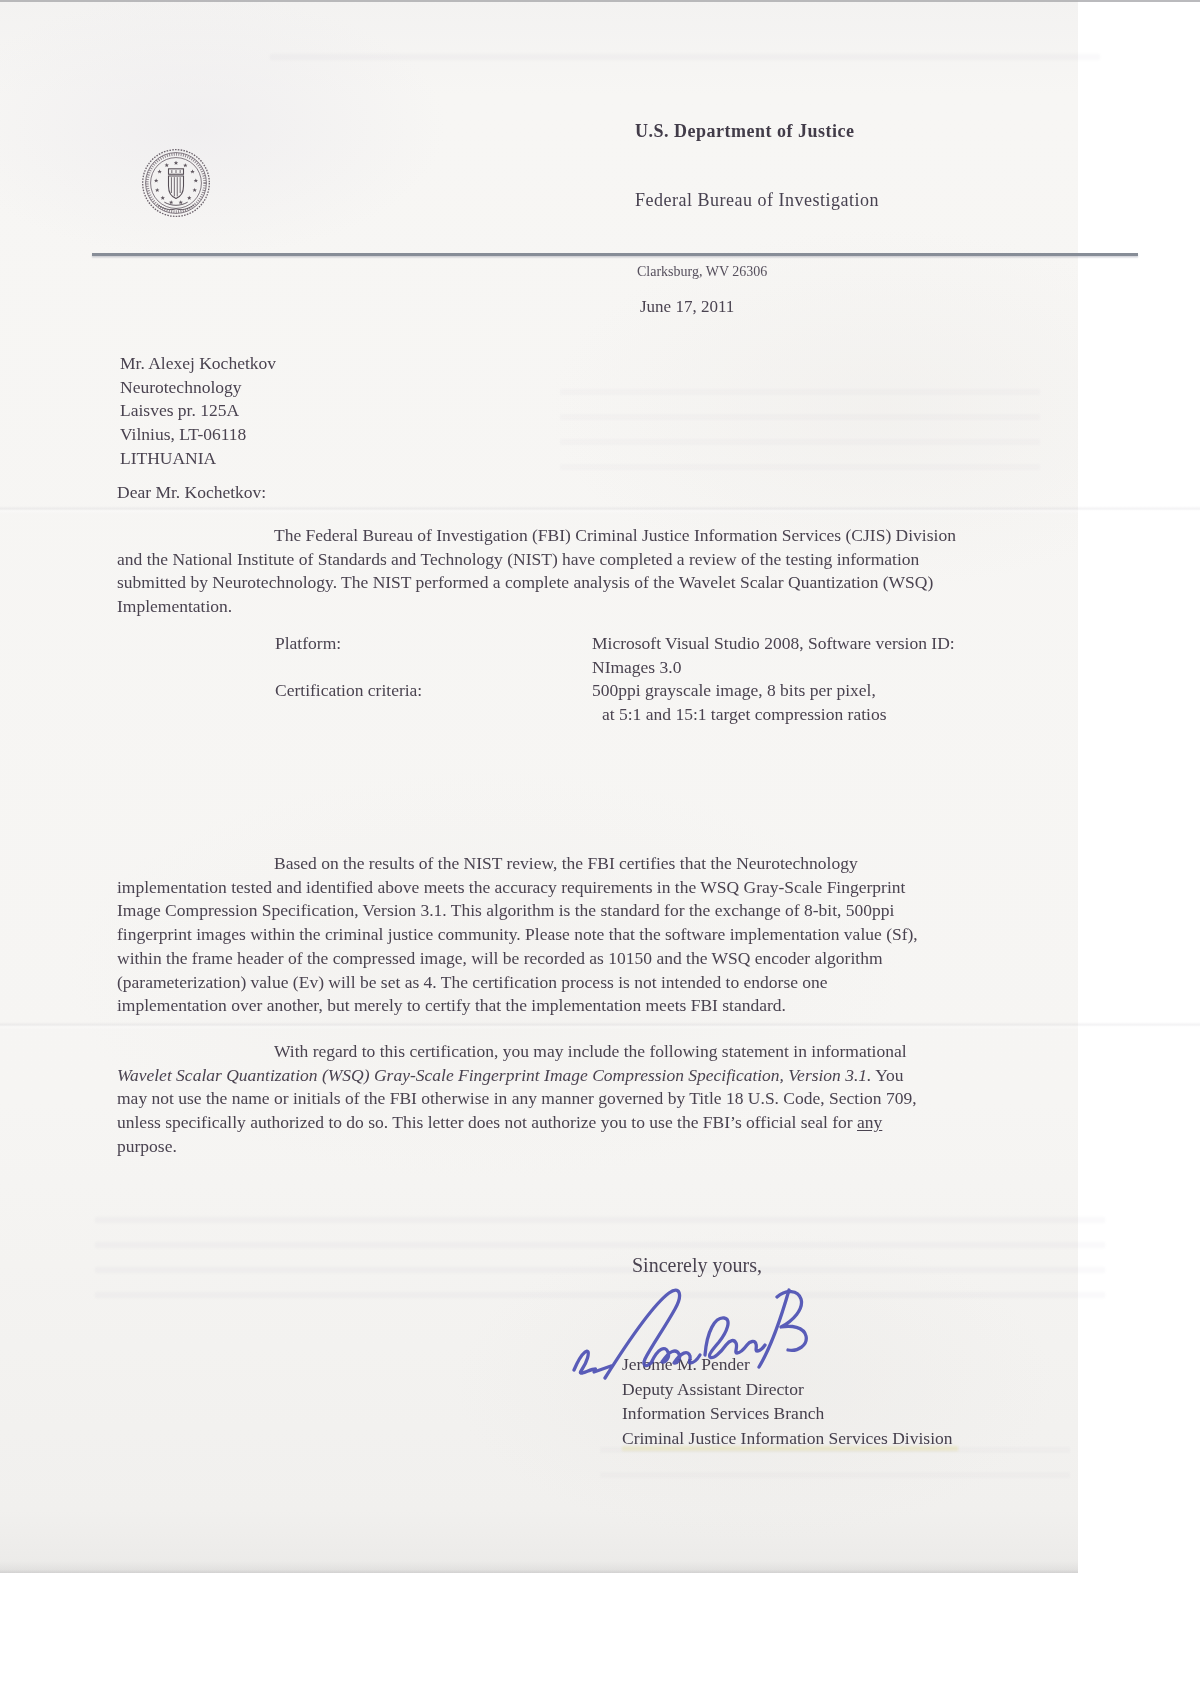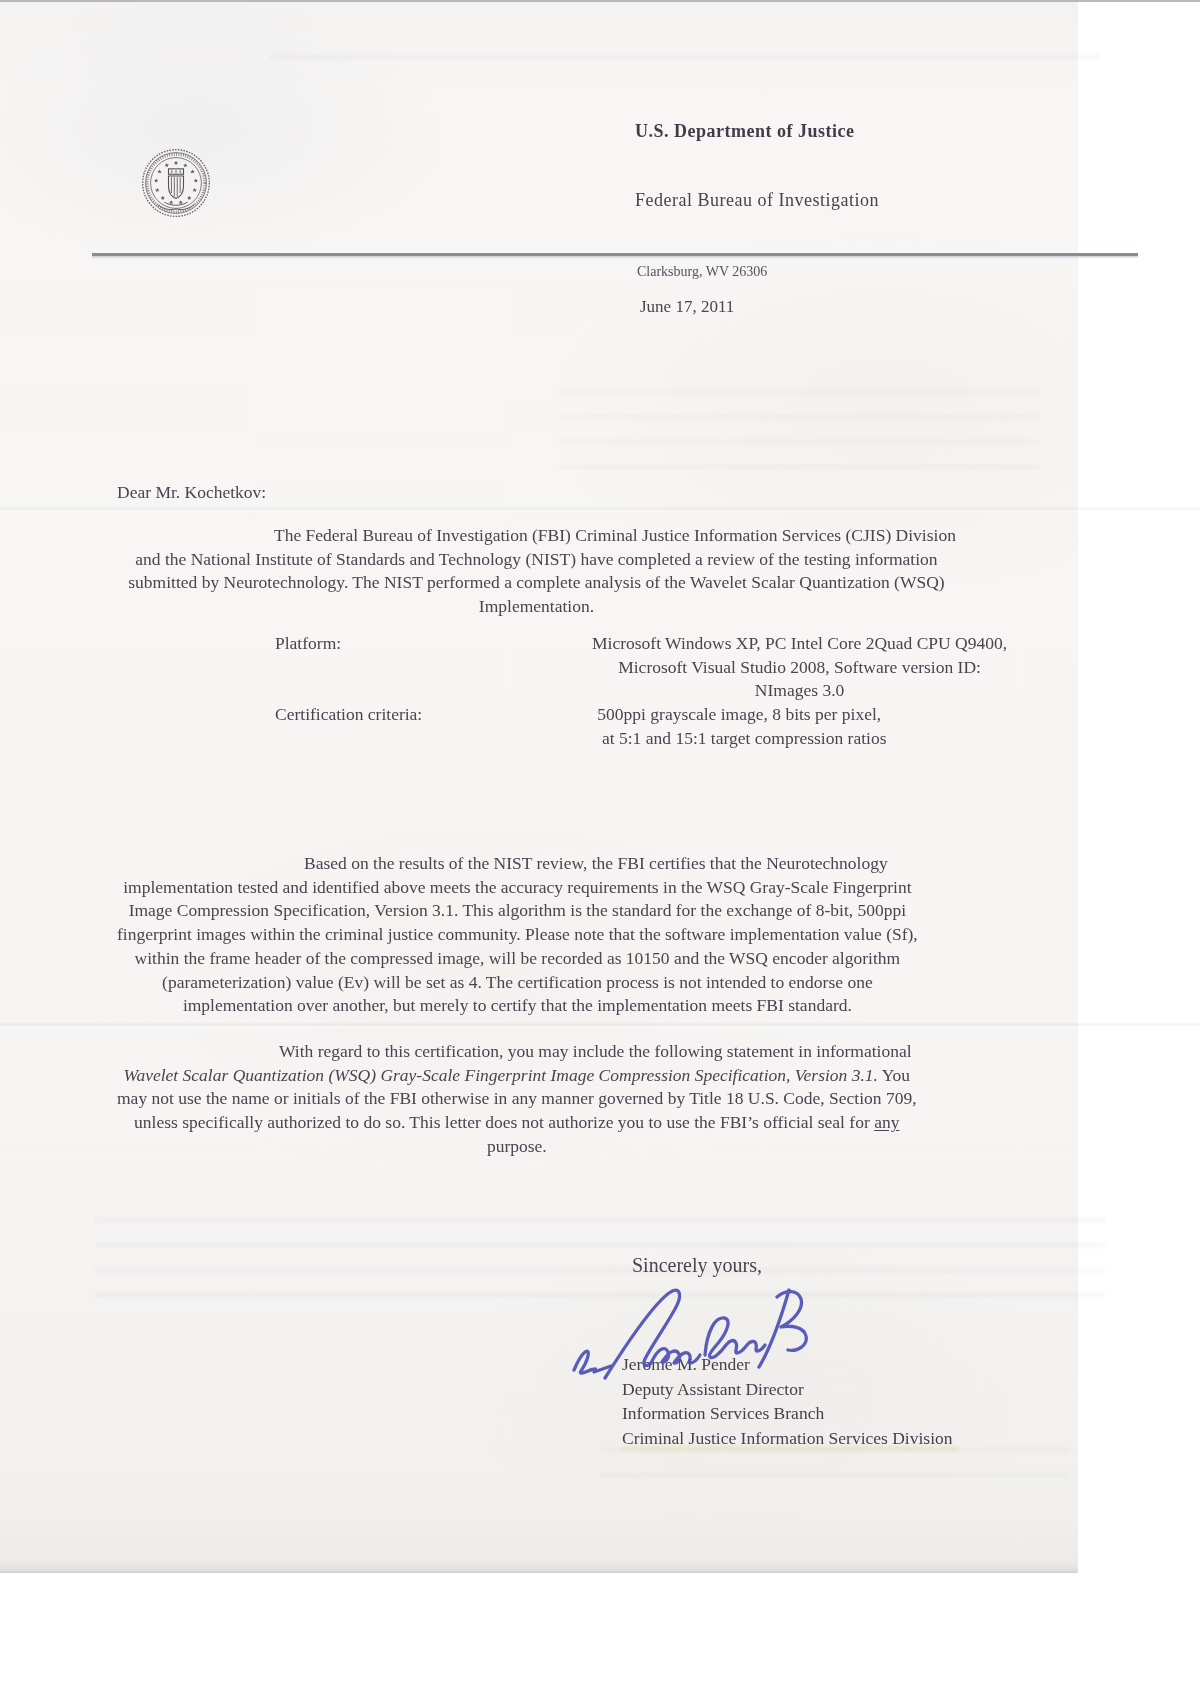--- a/index.html
+++ b/index.html
@@ -37,21 +37,21 @@
   .recipient{left:120px;top:352px;font-size:17.5px;line-height:23.7px;}
   .salutation{left:117px;top:482px;font-size:17.5px;}
   .para{font-size:17.5px;line-height:23.7px;}
   .p1{left:117px;top:524px;}
   .details{left:275px;top:632px;font-size:17.5px;line-height:23.7px;}
   .drow{display:flex;}
   .dlabel{width:317px;flex:0 0 317px;}
   .p2{left:117px;top:852px;}
   .p3{left:117px;top:1040px;}
   .p4{left:117px;top:1211px;}
-  .ln{white-space:nowrap;text-align:center;}
+  .ln{white-space:nowrap;}
   .ind{padding-left:157px;}
   .i{font-style:italic;}
   .u{text-decoration:underline;text-underline-offset:2px;}
   .valediction{left:632px;top:1254px;font-size:20px;}
   .sig-wrap{left:553px;top:1281px;width:260px;height:105px;z-index:4;}
   .signer{left:622px;top:1352px;font-size:17.5px;line-height:24.6px;color:#453f4c;}
   .hl{position:absolute;left:622px;top:1446px;width:336px;height:5px;background:rgba(222,216,130,.28);filter:blur(1px);}
   .seal{left:134px;top:143px;width:84px;height:80px;}
   .seal svg,.sig-wrap svg{display:block;width:100%;height:100%;}
 </style>
@@ -101,35 +101,41 @@
       </g>
     </svg>
   </div>
 
   <div class="abs txt dept">U.S. Department of Justice</div>
   <div class="abs txt agency">Federal Bureau of Investigation</div>
   <div class="abs rule"></div>
   <div class="abs txt office">Clarksburg, WV 26306</div>
   <div class="abs txt date">June 17, 2011</div>
 
+  <div class="abs recipient">
+    <div class="txt">Mr. Alexej Kochetkov</div>
+    <div class="txt">Neurotechnology</div>
+    <div class="txt">Laisves pr. 125A</div>
+    <div class="txt">Vilnius, LT-06118</div>
+    <div class="txt">LITHUANIA</div>
+  </div>
 
   <div class="abs txt salutation">Dear Mr. Kochetkov:</div>
 
   <div class="abs para p1">
     <div class="ln ind">The Federal Bureau of Investigation (FBI) Criminal Justice Information Services (CJIS) Division</div>
     <div class="ln">and the National Institute of Standards and Technology (NIST) have completed a review of the testing information</div>
     <div class="ln">submitted by Neurotechnology.  The NIST performed a complete analysis of the Wavelet Scalar Quantization (WSQ)</div>
     <div class="ln">Implementation.</div>
   </div>
 
   <div class="abs details">
     <div class="drow">
       <div class="dlabel txt">Platform:</div>
       <div>
-        <div class="ln">Microsoft Windows XP, PC Intel Core 2Quad CPU Q9400,</div>
         <div class="ln">Microsoft Visual Studio 2008, Software version ID:</div>
         <div class="ln">NImages 3.0</div>
       </div>
     </div>
     <div class="drow">
       <div class="dlabel txt">Certification criteria:</div>
       <div>
         <div class="ln">500ppi grayscale image, 8 bits per pixel,</div>
         <div class="ln" style="padding-left:10px;">at 5:1 and 15:1 target compression ratios</div>
       </div>

